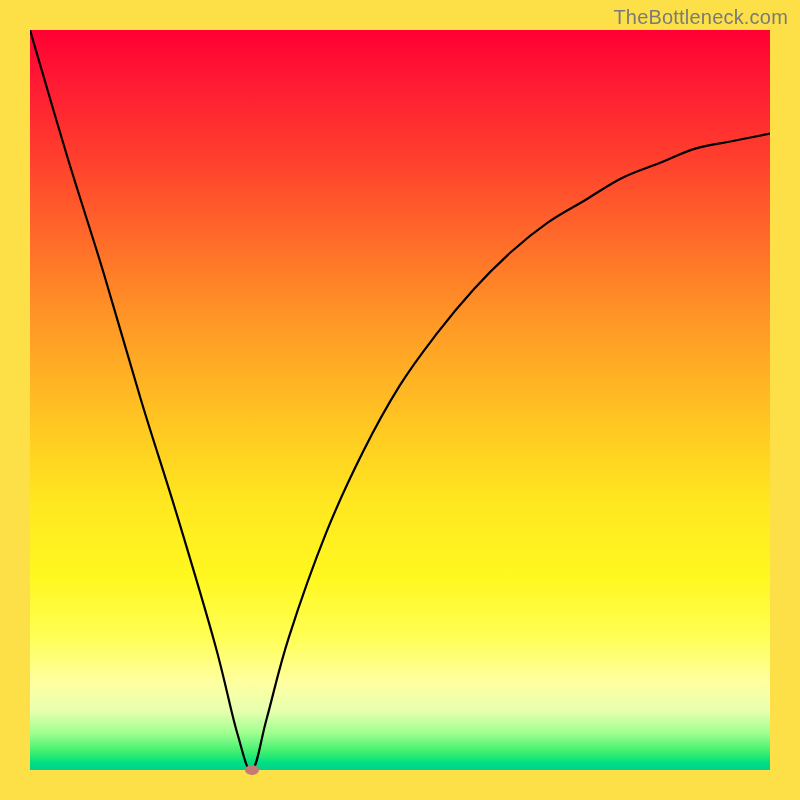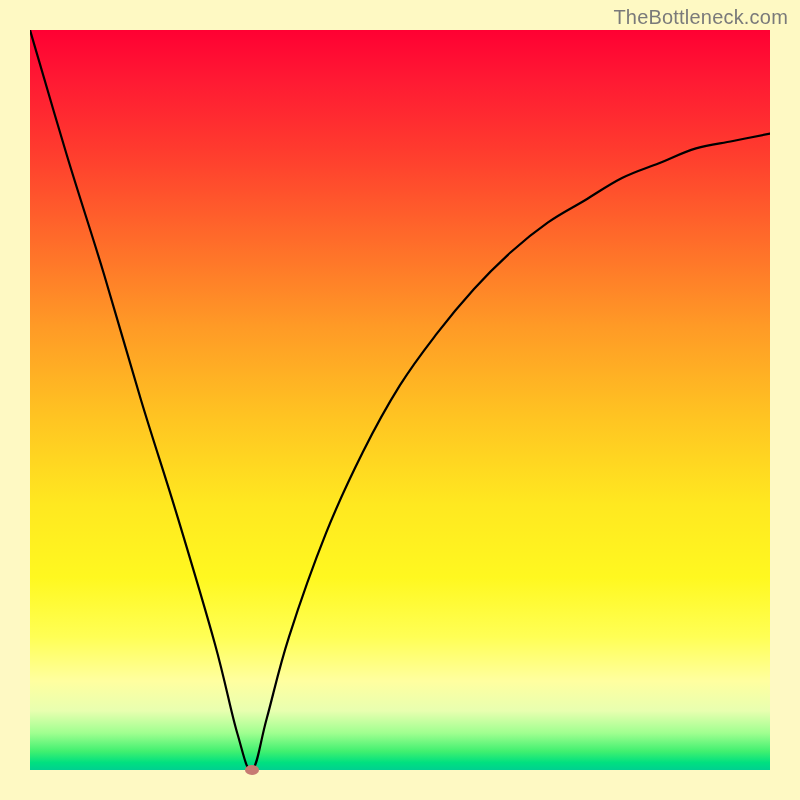--- a/index.html
+++ b/index.html
@@ -8,21 +8,21 @@
     width: 800px;
     height: 800px;
     background: #000;
     overflow: hidden;
     font-family: Arial, Helvetica, sans-serif;
   }
   .frame {
     position: absolute;
     width: 800px;
     height: 800px;
-    background: #fef9c3;
+    background: #fde047;
   }
   .plot-area {
     position: absolute;
     left: 30px;
     top: 30px;
     width: 740px;
     height: 740px;
     background: linear-gradient(to bottom,
       #ff0033 0%,
       #ff1a33 7%,

